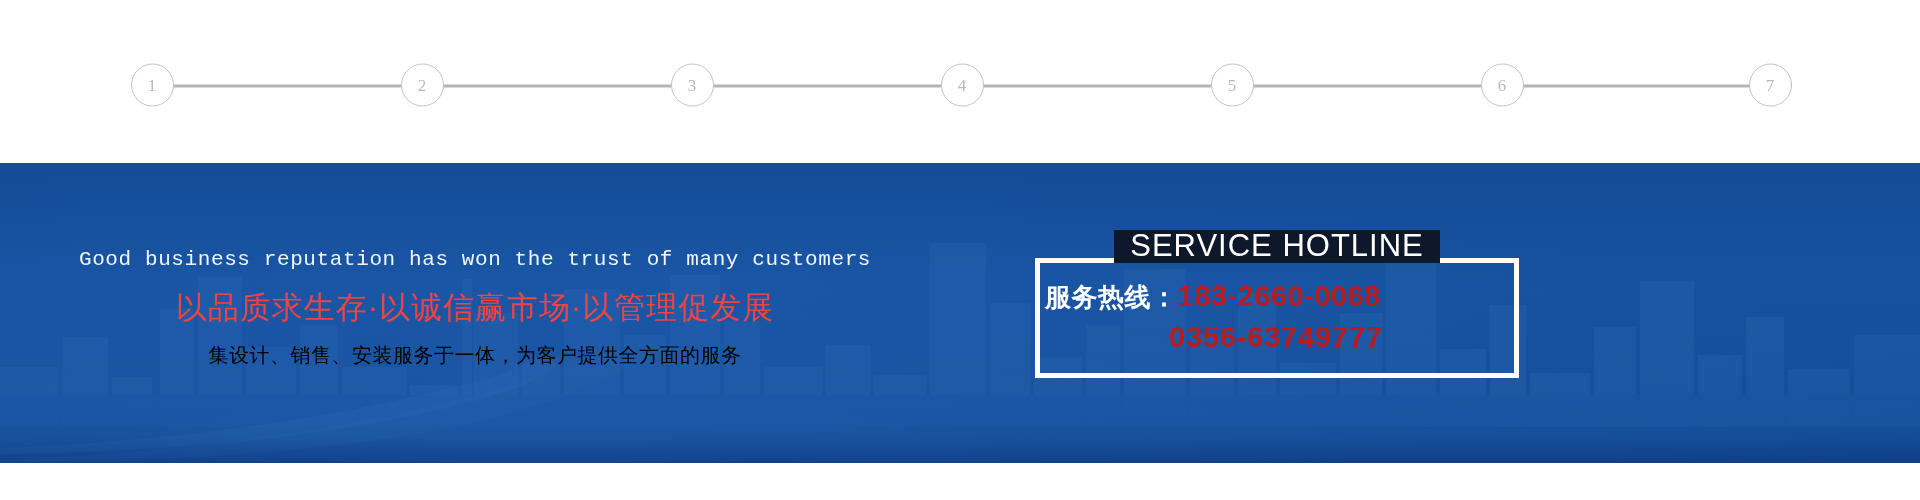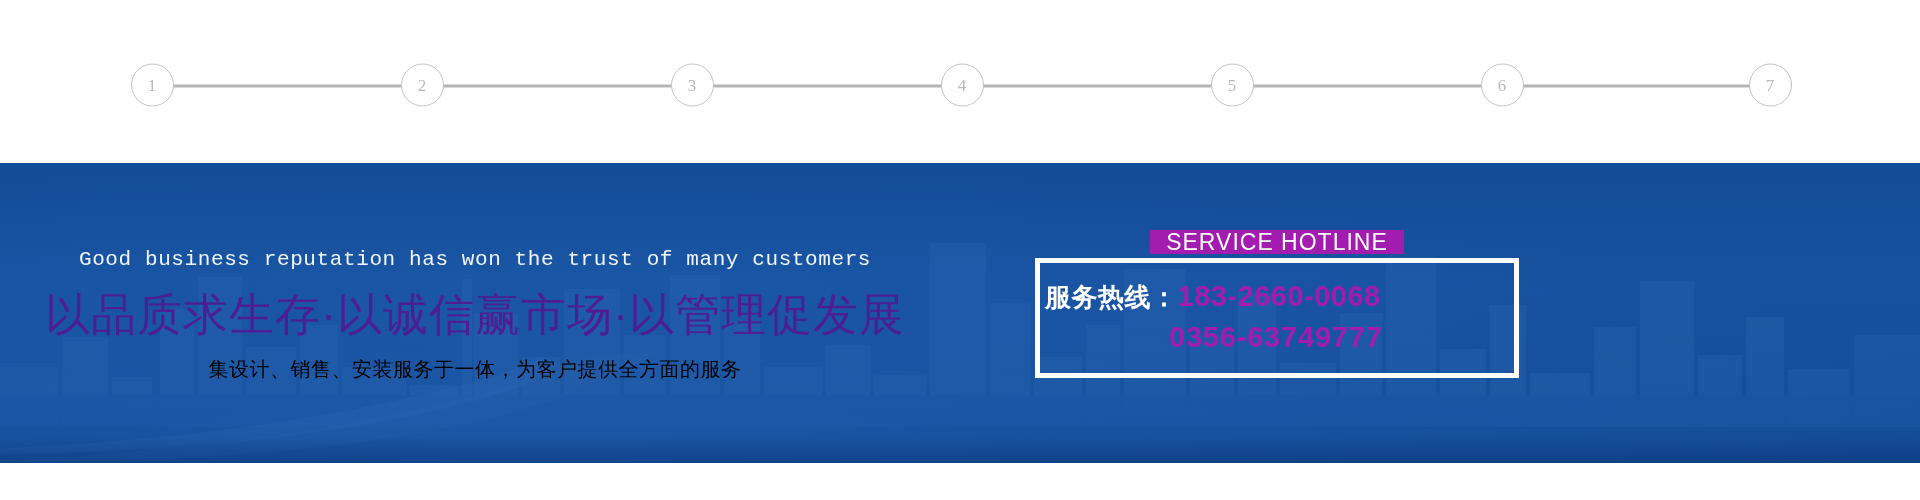--- a/index.html
+++ b/index.html
@@ -113,23 +113,23 @@
     margin-top: 86px;
     font-size: 21px;
     letter-spacing: 0.6px;
     line-height: 1;
     color: #f2f6fc;
     white-space: nowrap;
     font-family: Liberation Mono, monospace;
   }
   #slogan-main {
     margin-top: 22px;
-    font-size: 45px;
+    font-size: 31px;
     line-height: 1;
-    color: #4c1d95;
+    color: #ef4444;
     letter-spacing: 1px;
     white-space: nowrap;
   }
   #slogan-sub {
     margin-top: 22px;
     font-size: 20px;
     line-height: 1;
     color: #000000;
     letter-spacing: 0.5px;
     white-space: nowrap;
@@ -153,23 +153,23 @@
   #hotline-title-wrap {
     position: absolute;
     left: 0;
     right: 0;
     top: -28px;
     text-align: center;
     pointer-events: none;
   }
   #hotline-title {
     display: inline-block;
-    background: #a21caf;
+    background: #0f172a;
     padding: 0 16px;
-    font-size: 23px;
+    font-size: 31px;
     line-height: 1.05;
     color: #ffffff;
     letter-spacing: 1px;
     white-space: nowrap;
   }
   #hotline-rows {
     position: absolute;
     left: 0;
     right: 0;
     top: 22px;
@@ -183,21 +183,21 @@
   }
   .hotline-label {
     font-size: 26px;
     font-weight: bold;
     color: #ffffff;
     letter-spacing: 0.5px;
   }
   .hotline-number {
     font-size: 29px;
     font-weight: bold;
-    color: #a21caf;
+    color: #b91c1c;
     letter-spacing: 0.5px;
   }
   #hotline-row-1 { margin-bottom: 6px; }
   #hotline-row-2 { padding-left: 124px; }
   #hotline-row-2 .hotline-number { letter-spacing: 0.8px; }
 
   #band-bottom-fade {
     position: absolute;
     left: 0;
     bottom: 0;

